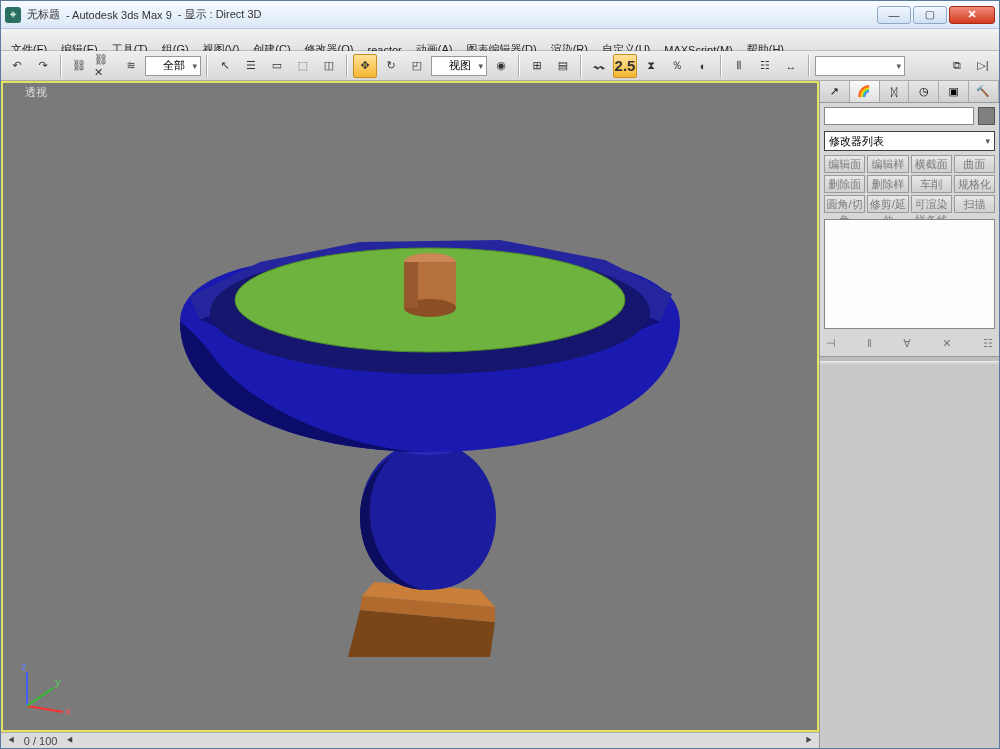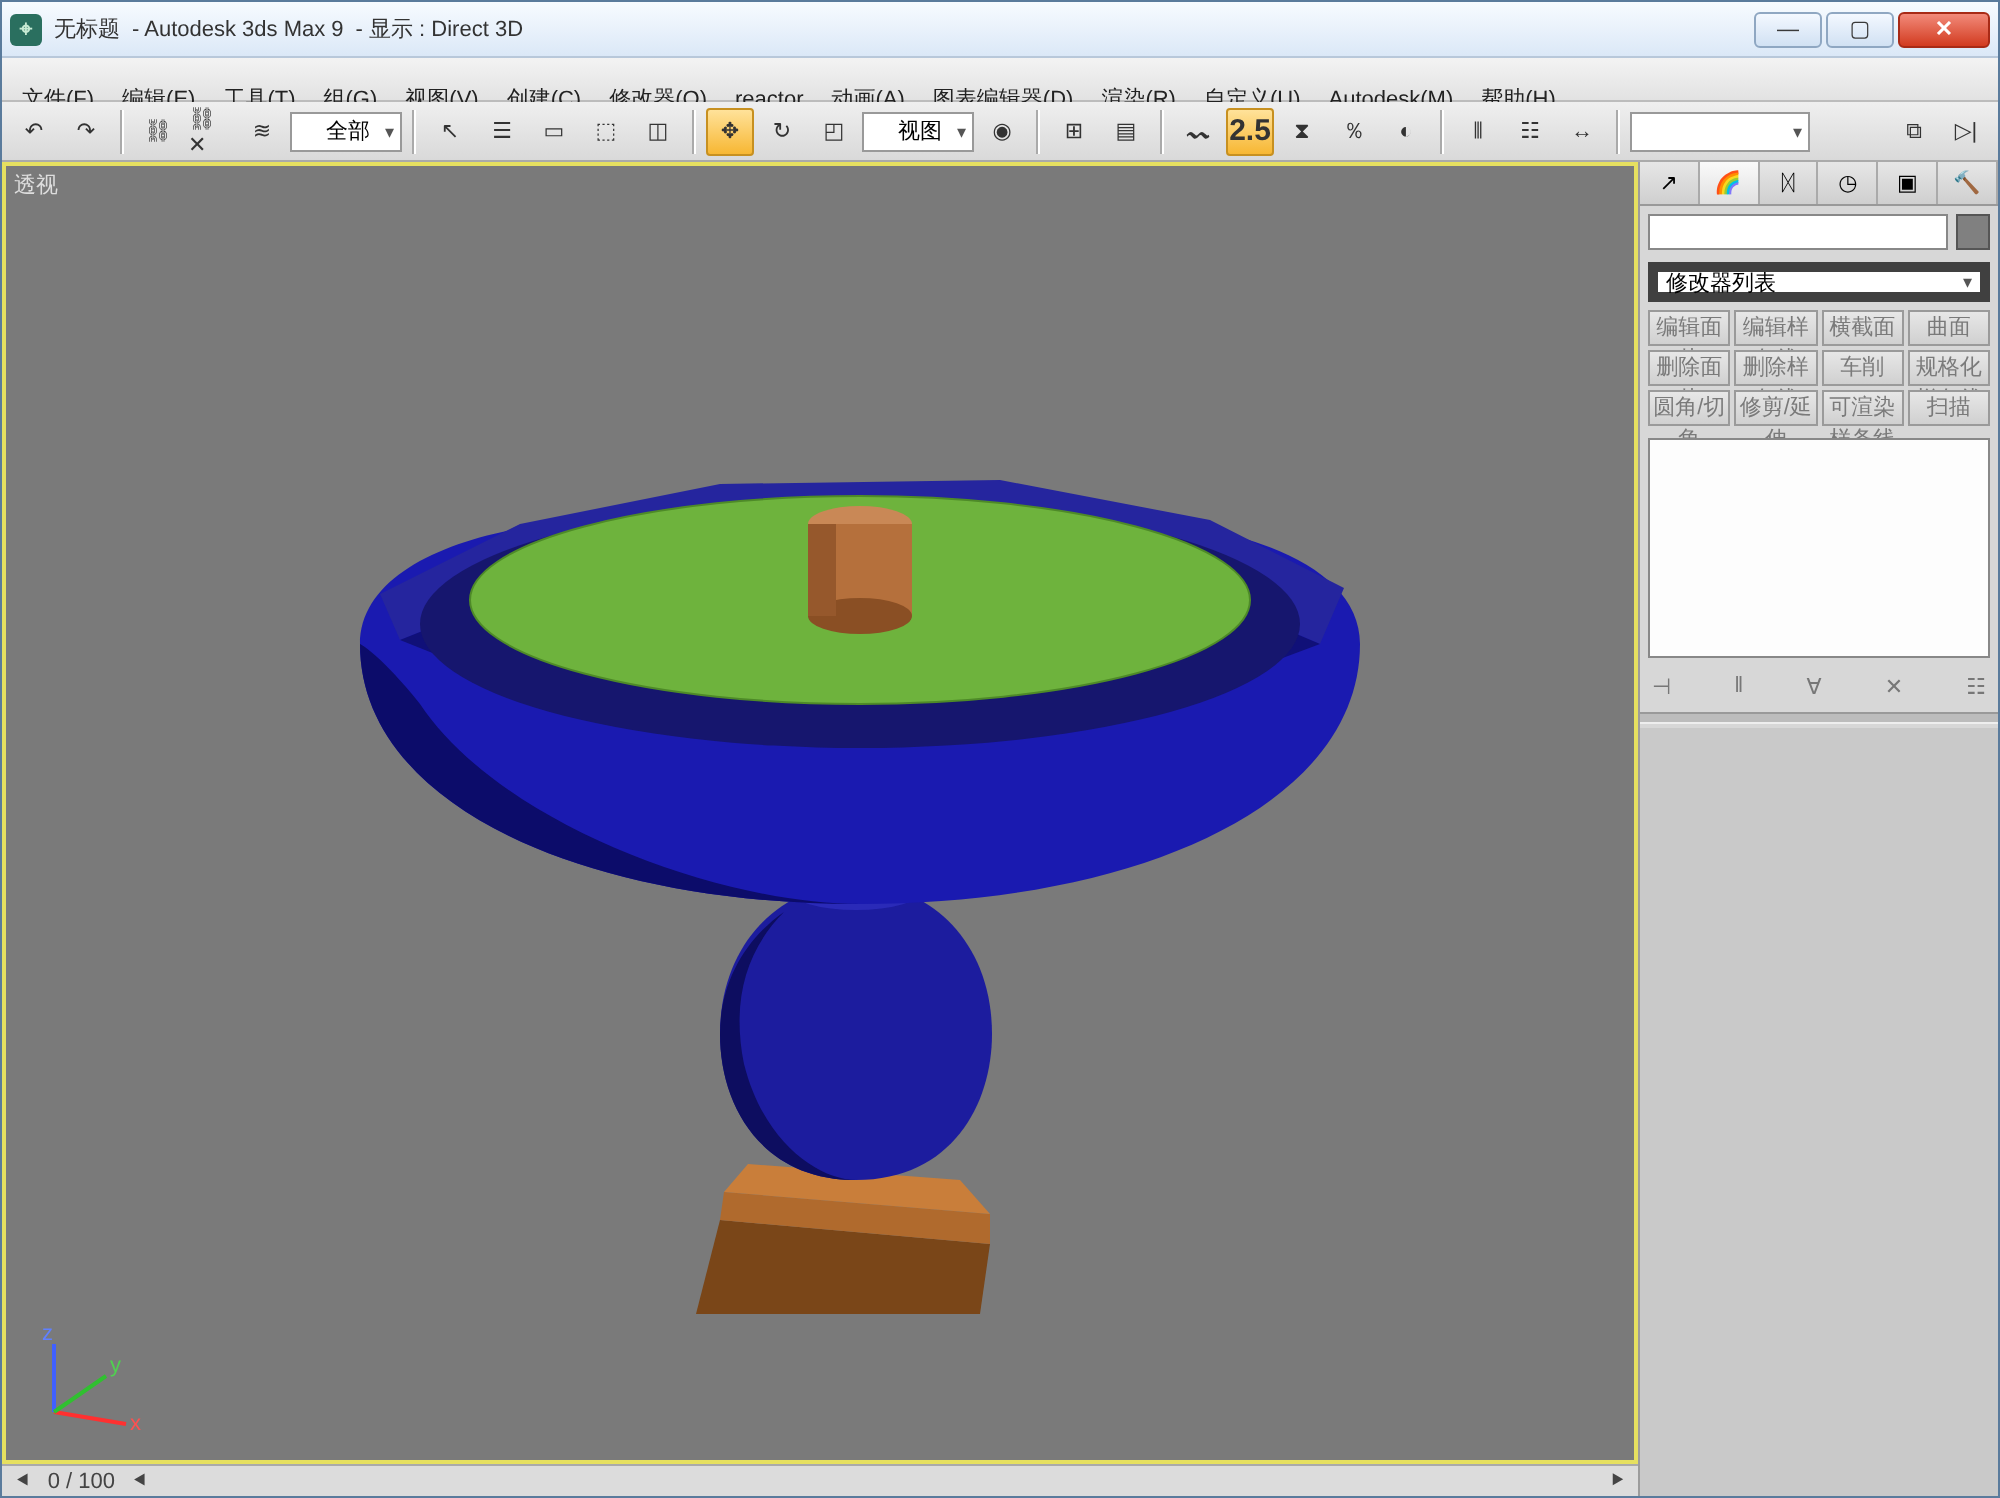--- a/index.html
+++ b/index.html
@@ -24,37 +24,37 @@
 .tb-btn { width: 24px; height: 24px; border: 1px solid transparent; display: flex; align-items: center; justify-content: center; color: #333; cursor: pointer; border-radius: 2px; }
 .tb-btn.active { background: linear-gradient(#ffe29a,#f7b733); border-color: #c79020; }
 .tb-sep { width: 2px; height: 22px; border-left: 1px solid #aaa; border-right: 1px solid #fff; margin: 0 3px; }
 .tb-combo { height: 20px; border: 1px solid #999; background: #fff; padding: 0 14px 0 17px; font-size: 11px; min-width: 56px; position: relative; display: flex; align-items: center; }
 .tb-combo::after { content: "▾"; position: absolute; right: 3px; color: #555; font-size: 9px; }
 
 
 .main { flex: 1; display: flex; background: #808080; min-height: 0; }
 .viewport-wrap { flex: 1; display: flex; flex-direction: column; min-width: 0; }
 .viewport { flex: 1; margin: 0; border: 2px solid #e6e060; background: #7a7a7a; position: relative; overflow: hidden; }
-.vp-label { position: absolute; top: 2px; left: 4px; color: #ddd; font-size: 11px; }
+.vp-label { position: absolute; top: 2px; left: 22px; color: #ddd; font-size: 11px; }
 .axis-gizmo { position: absolute; bottom: 12px; left: 12px; width: 60px; height: 60px; }
 .scene { width:100%; height:100%; display:flex; align-items:center; justify-content:center; }
 
 
 .timeline { height: 16px; background: #dcdcdc; border-top: 1px solid #aaa; display: flex; align-items: center; padding: 0 6px; gap: 8px; color: #444; font-size: 10px; }
 .time-arrow { cursor: pointer; }
 
 
 .cmd-panel { width: 180px; background: #d7d7d7; border-left: 1px solid #9c9c9c; display: flex; flex-direction: column; }
 .cmd-tabs { height: 22px; display: flex; gap: 0; border-bottom: 1px solid #999; background: #d2d2d2; }
 .cmd-tab { flex: 1; border-right: 1px solid #aaa; display: flex; align-items: center; justify-content: center; cursor: pointer; background: linear-gradient(#e6e6e6,#cfcfcf); }
 .cmd-tab.selected { background: linear-gradient(#fafafa,#e0e0e0); }
 .name-row { display:flex; padding:4px; gap:4px; align-items:center; }
 .name-input { flex:1; height:18px; border:1px solid #888; background:#fff; padding:0 3px; }
 .color-swatch { width:18px; height:18px; border:1px solid #555; background:#808080; }
-.mod-combo { margin: 2px 4px; height:20px; border:5px solid #404040; background:#fff; display:flex; align-items:center; padding:0 4px; position:relative; }
+.mod-combo { margin: 2px 4px; height:20px; border:1px solid #404040; background:#fff; display:flex; align-items:center; padding:0 4px; position:relative; }
 .mod-combo::after { content:"▾"; position:absolute; right:4px; font-size:9px; color:#555; }
 .btn-grid { display:grid; grid-template-columns: 1fr 1fr 1fr 1fr; gap:2px; padding:2px 4px; }
 .panel-btn { height:18px; border:1px solid #9a9a9a; background:linear-gradient(#e7e7e7,#d0d0d0); color:#7a7a7a; text-align:center; line-height:16px; font-size:11px; cursor:default; }
 .panel-area { margin:4px; height:110px; border:1px solid #888; background:#fdfdfd; }
 .stack-icons { display:flex; justify-content:space-between; padding:4px 6px; color:#777; }
 .stack-icons span { cursor:pointer; }
 .panel-divider { height:6px; background:#bcbcbc; border-top:1px solid #999; border-bottom:1px solid #eee; margin:2px 0; }
 
 svg { display:block; }
 </style>
@@ -82,21 +82,21 @@
     <span class="menu-item">工具(T)</span>
     <span class="menu-item">组(G)</span>
     <span class="menu-item">视图(V)</span>
     <span class="menu-item">创建(C)</span>
     <span class="menu-item">修改器(O)</span>
     <span class="menu-item">reactor</span>
     <span class="menu-item">动画(A)</span>
     <span class="menu-item">图表编辑器(D)</span>
     <span class="menu-item">渲染(R)</span>
     <span class="menu-item">自定义(U)</span>
-    <span class="menu-item">Autodesk(M)</span>
+    <span class="menu-item">MAXScript(M)</span>
     <span class="menu-item">帮助(H)</span>
   </div>
 
   <div class="toolbar">
     <div class="tb-btn">
         <span>↶</span>
       </div>
     <div class="tb-btn">
         <span>↷</span>
       </div>

